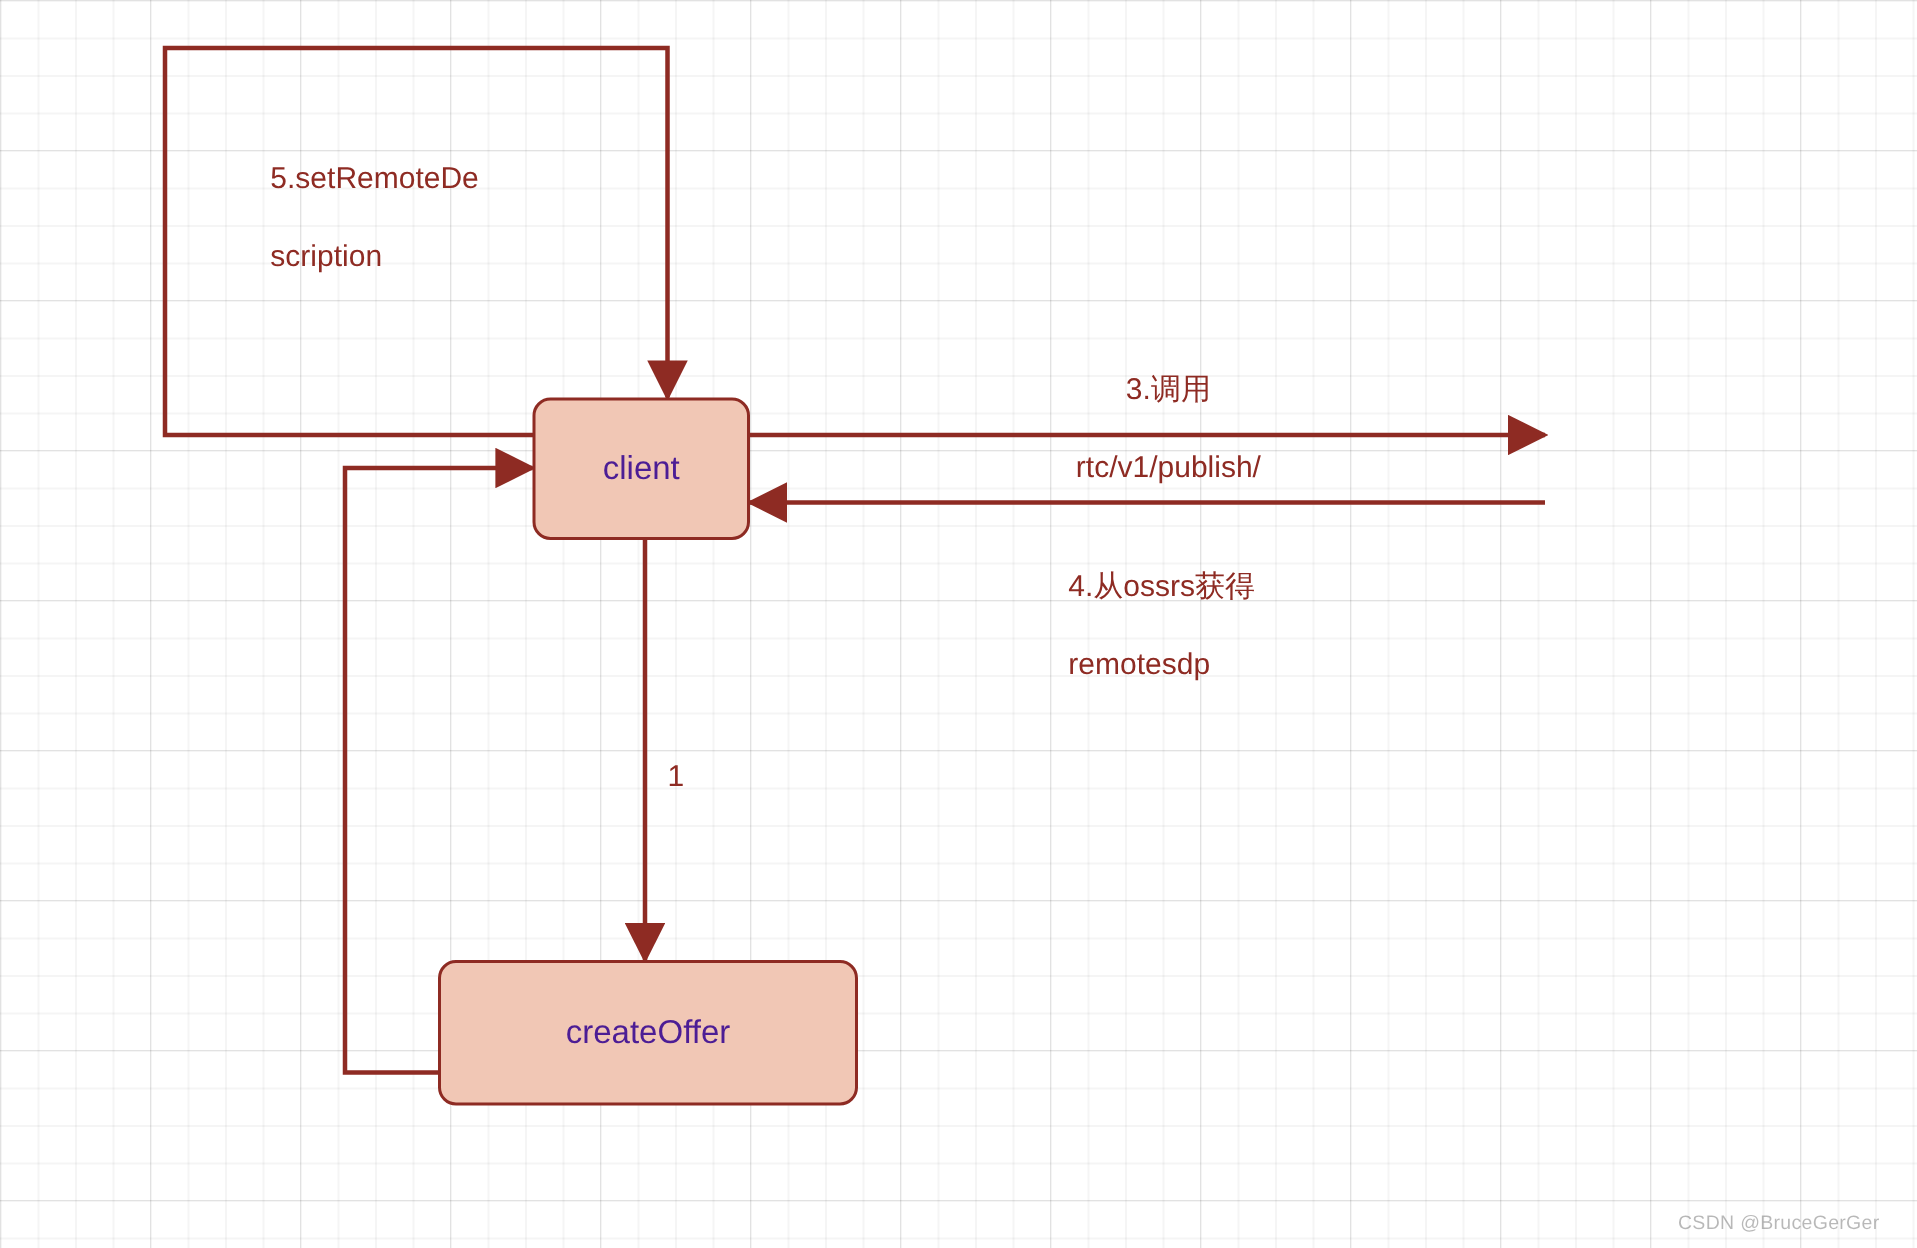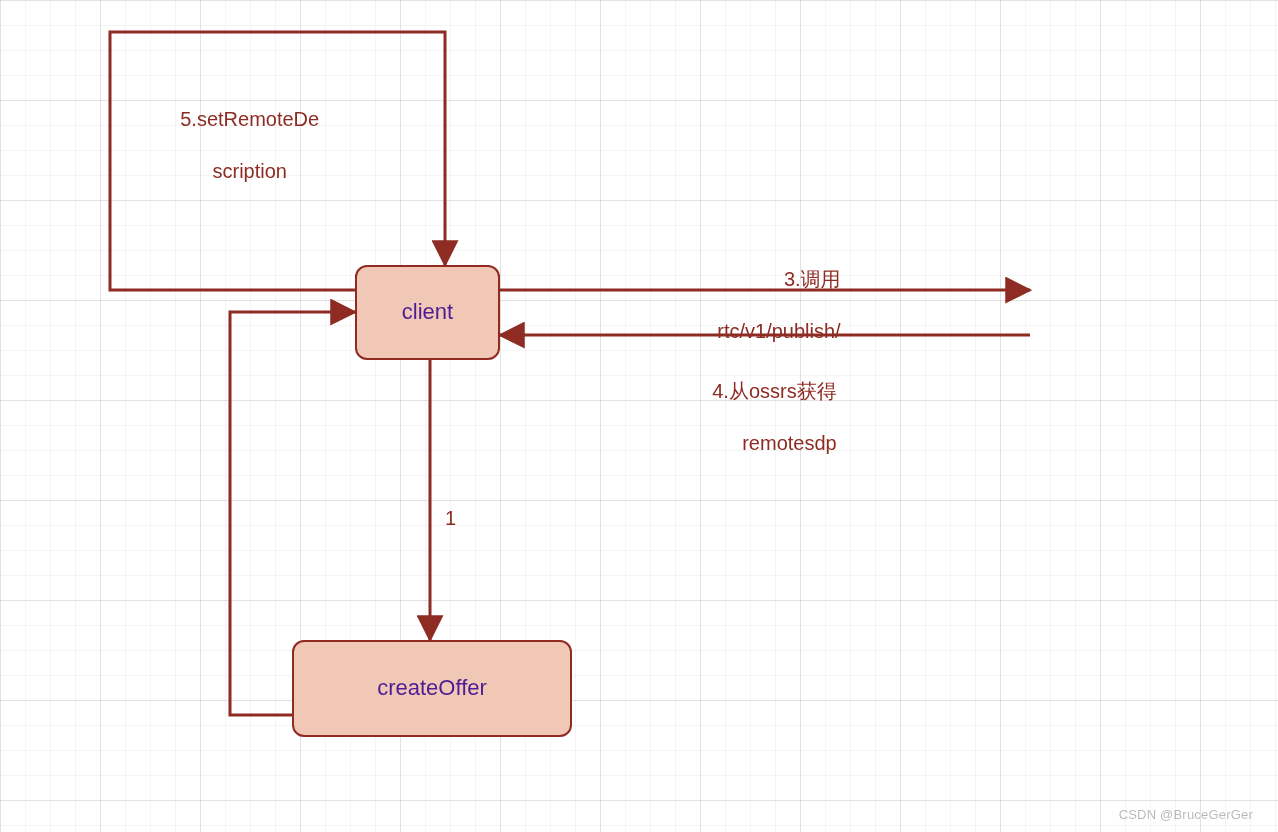--- a/index.html
+++ b/index.html
@@ -23,21 +23,21 @@
     background:#f1c7b5;
     border:2px solid #8e2b23;
     border-radius:12px;
     display:flex;flex-direction:column;align-items:center;justify-content:center;
     font-size:22px;color:#4c1d95;line-height:1.3;text-align:center;
     box-sizing:border-box;
   }
   
   .lbl{
     position:absolute;font-size:20px;color:#8e2b23;
-    text-align:center;line-height:1.3;white-space:pre;
+    line-height:1.3;white-space:pre;
   }
   
   .wm{
     position:absolute;right:25px;bottom:10px;
     font-size:13px;color:rgba(0,0,0,.28);letter-spacing:.2px;
   }
   svg{position:absolute;left:0;top:0;pointer-events:none}
 </style>
 </head>
 <body>
@@ -67,26 +67,26 @@
   </div>
 
 
   <div class="node" style="left:292px;top:640px;width:280px;height:97px">
     <span>createOffer</span>
   </div>
 
   <div class="lbl" style="left:445px;top:505px">1</div>
 
 
-  <div class="lbl" style="left:695px;top:240px;text-align:right">
+  <div class="lbl" style="left:695px;top:221px;text-align:center">
     <span>3.调用</span><br>
     <span>rtc/v1/publish/</span>
   </div>
 
-  <div class="lbl" style="left:690px;top:352px;text-align:right">
+  <div class="lbl" style="left:690px;top:352px;text-align:left">
     <span>4.从ossrs获得</span><br>
     <span>remotesdp</span>
   </div>
 
   <div class="lbl" style="left:158px;top:80px">
     <span>5.setRemoteDe</span><br>
     <span>scription</span>
   </div>
 
   <div class="wm">CSDN @BruceGerGer</div>

